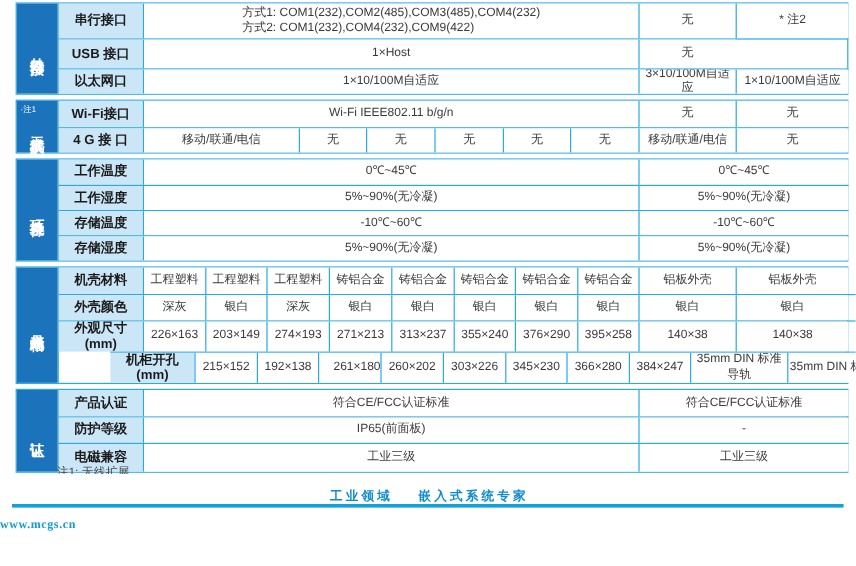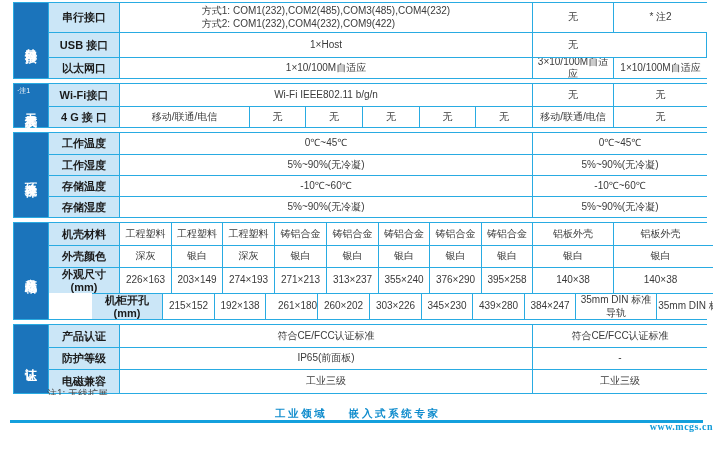--- a/index.html
+++ b/index.html
@@ -25,21 +25,21 @@
   .cell .lines { text-align:left; }
 
   .note1-clip { position:absolute; left:47px; top:387px; height:8px; overflow:hidden;
                 font-size:10px; color:#4a4a4a;text-align:right; }
 
   .footer-tagline { position:absolute; left:0; top:407px; width:713px; text-align:center;
                     font-family:"Liberation Serif", serif; font-weight:bold; color:#0f8ccd;
                     font-size:10.5px; }
   .footer-tagline .sep { display:inline-block; width:24px; }
   .footer-rule { position:absolute; left:10px; top:420px; width:693px; height:3px; background:#14a0dd; }
-  .footer-url { position:absolute; left:0; top:421px; width:713px; text-align:right;
+  .footer-url { position:absolute; left:0; top:432px; width:713px; text-align:left;
                 font-family:"Liberation Serif", serif; font-weight:bold; color:#129bd8;
                 font-size:10px; letter-spacing:0.5px; }
 </style>
 </head>
 <body>
 
 <div class="page">
 
   <div class="spec-table">
       <div class="section">
@@ -196,21 +196,21 @@
             <div class="label-cell">
               <span>机柜开孔</span>
               <span>(mm)</span>
             </div>
             <div class="cell" style="width: 52px; flex: 0 0 52px;">215×152</div>
             <div class="cell" style="width: 51px; flex: 0 0 51px;">192×138</div>
             <div class="cell" style="width: 52px; flex: 0 0 52px; padding-left: 12px;">261×180</div>
             <div class="cell" style="width: 52px; flex: 0 0 52px;">260×202</div>
             <div class="cell" style="width: 52px; flex: 0 0 52px;">303×226</div>
             <div class="cell" style="width: 51px; flex: 0 0 51px;">345×230</div>
-            <div class="cell" style="width: 52px; flex: 0 0 52px;">439×280</div>
+            <div class="cell" style="width: 52px; flex: 0 0 52px;">366×280</div>
             <div class="cell" style="width: 51px; flex: 0 0 51px;">384×247</div>
             <div class="cell" style="width: 81px; flex: 0 0 81px;">35mm DIN 标准导轨</div>
             <div class="cell" style="width: 94px; flex: 0 0 94px;">35mm DIN 标准导轨</div>
           </div>
         </div>
       </div>
       <div class="section">
         <div class="cat-cell">
           <span class="cat-label">认证</span>
         </div>

